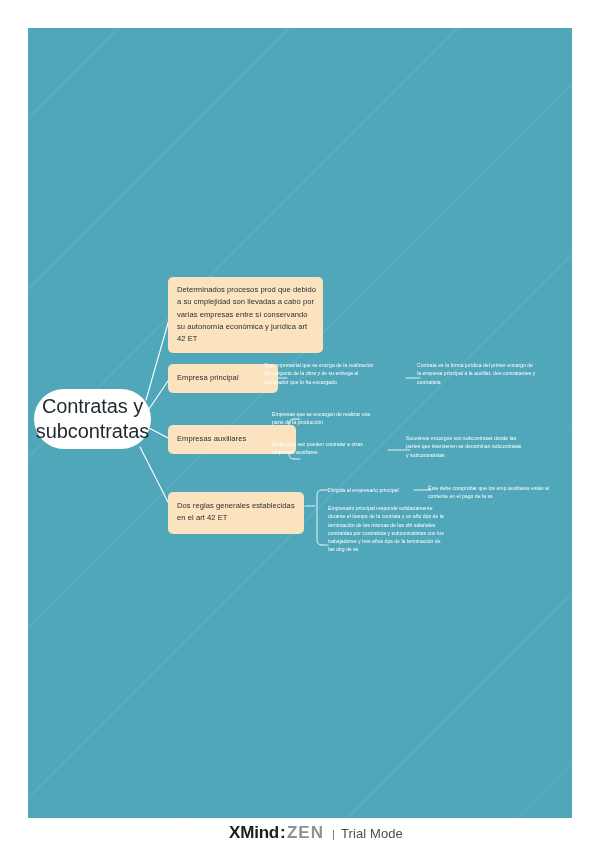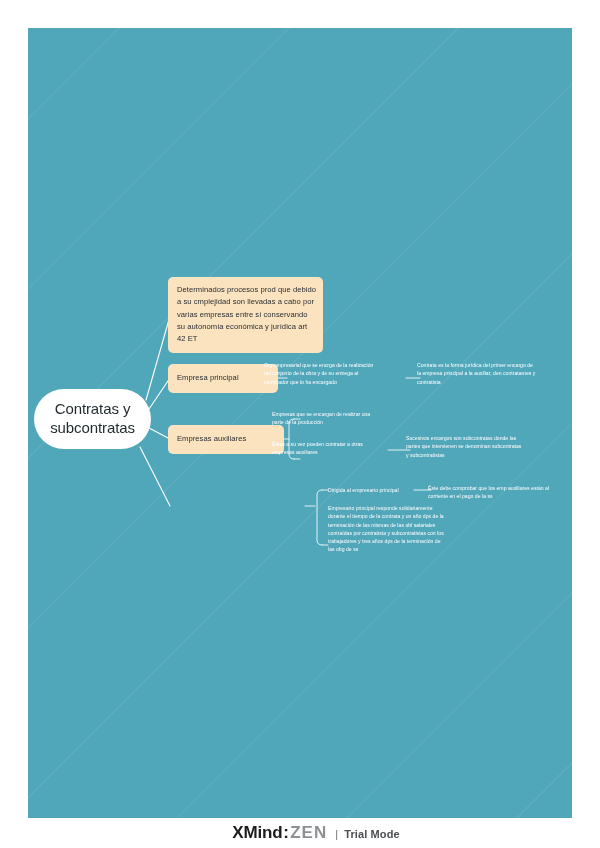--- a/index.html
+++ b/index.html
@@ -69,21 +69,21 @@
     top: 361px;
     width: 117px;
     height: 60px;
     background: #ffffff;
     border-radius: 30px / 30px;
     display: flex;
     align-items: center;
     justify-content: center;
     text-align: center;
     color: #1f2a2e;
-    font-size: 15px;
+    font-size: 20px;
     line-height: 1.25;
     letter-spacing: -0.1px;
     box-shadow: 0 0 0 0 rgba(0,0,0,0);
   }
   #central-topic .ct-inner {
     padding: 0 8px;
   }
 
   
   .main-topic {
@@ -103,21 +103,21 @@
   #topic-empresa-principal {
     left: 140px;
     top: 336px;
     width: 110px;
     padding-top: 8px;
     padding-bottom: 9px;
   }
   #topic-empresas-auxiliares {
     left: 140px;
     top: 397px;
-    width: 116px;
+    width: 128px;
     padding-top: 8px;
     padding-bottom: 9px;
   }
   #topic-dos-reglas {
     left: 140px;
     top: 464px;
     width: 136px;
     padding-top: 8px;
     padding-bottom: 9px;
   }
@@ -176,22 +176,22 @@
     font-weight: bold;
     letter-spacing: 1px;
   }
   #footer-sep {
     color: #6f7477;
     font-size: 11px;
     margin: 0 6px 0 8px;
   }
   #footer-trial {
     color: #4a4e51;
-    font-size: 11px;
-    font-weight: bold;
+    font-size: 13px;
+    font-weight: normal;
     letter-spacing: 0.1px;
   }
 </style>
 </head>
 <body>
 
 <div id="page">
 
   <div id="canvas">
 
@@ -240,20 +240,23 @@
     </div>
 
     <div class="node main-topic" id="topic-empresa-principal">
       <span>Empresa principal</span>
     </div>
 
     <div class="node main-topic" id="topic-empresas-auxiliares">
       <span>Empresas auxiliares</span>
     </div>
 
+    <div class="node main-topic" id="topic-dos-reglas">
+      <span>Dos reglas generales establecidas en el art 42 ET</span>
+    </div>
 
     <div class="sub-topic" id="sub-org-empresarial">
       <span>Org empresarial que se encrga de la realización del conjunto de la obra y de su entrega al comprador que lo ha encargado</span>
     </div>
 
     <div class="sub-topic" id="sub-contrata-forma">
       <span>Contrata es la forma jurídica del primer encargo de la empresa principal a la auxiliar, den contratantes y contratista</span>
     </div>
 
     <div class="sub-topic" id="sub-emp-encargan">

